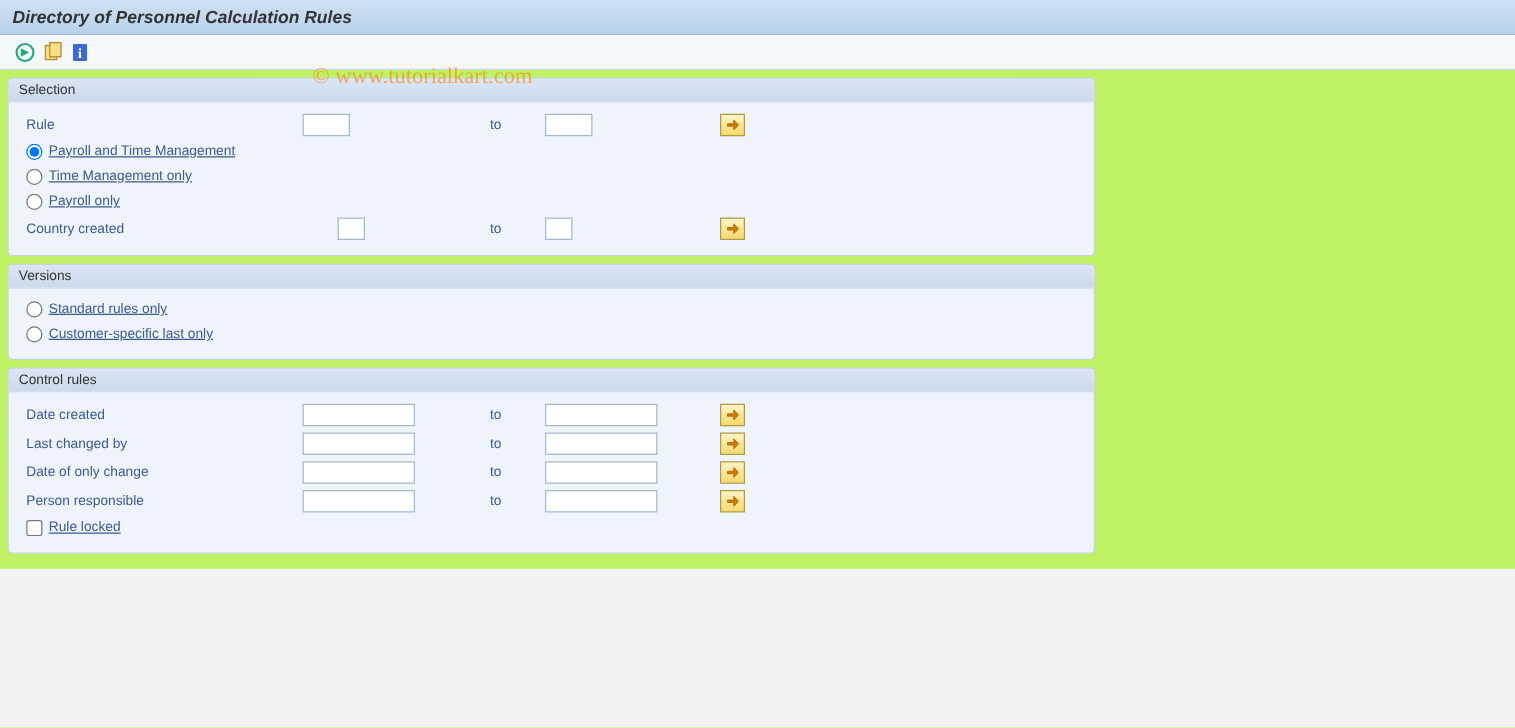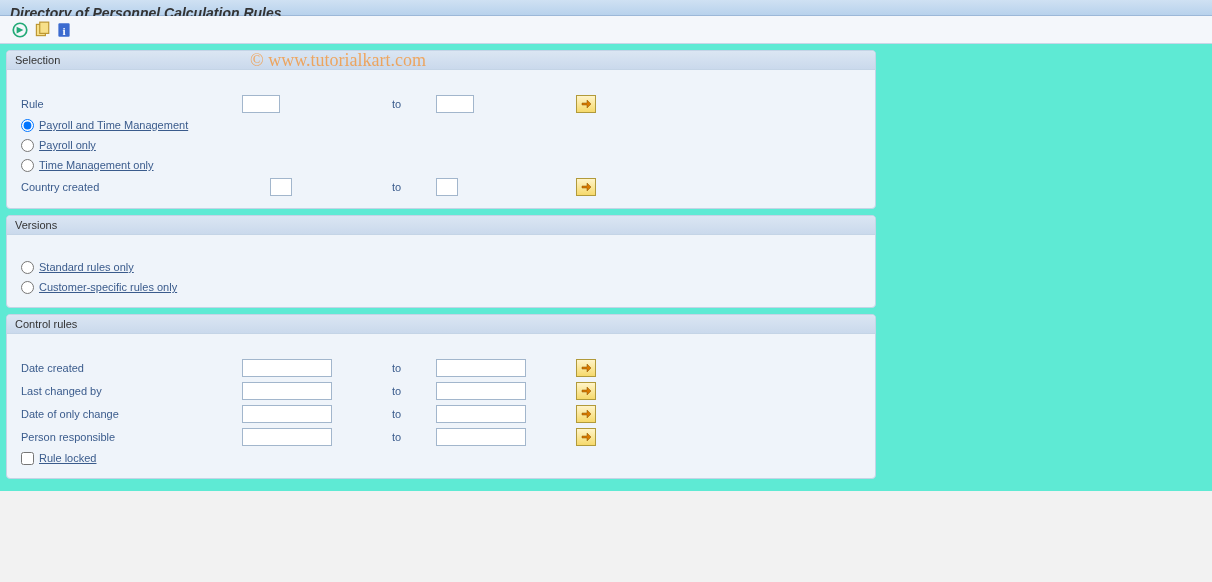--- a/index.html
+++ b/index.html
@@ -7,21 +7,21 @@
       font-family: Arial, Helvetica, sans-serif;
       font-size: 12px;
       background: #f2f2f2;
       width: 1212px;
       height: 582px;
       overflow: hidden;
       position: relative;
     }
     .title-bar {
       background: linear-gradient(to bottom, #cfe1f3 0%, #b8d2ec 100%);
-      height: 16px;
+      height: 28px;
       border-bottom: 1px solid #9cb8d8;
       padding: 5px 10px;
       font-style: italic;
       font-weight: bold;
       font-size: 14px;
       color: #333;
     }
     .toolbar {
       background: #f4f7fb;
       height: 28px;
@@ -48,39 +48,39 @@
       top: 50px;
       font-family: Georgia, serif;
       font-size: 18px;
       color: #ff7f00;
       opacity: 0.6;
       pointer-events: none;
       z-index: 10;
     }
     .page {
       padding: 6px;
-      background: #5eead4;
+      background: #bef264;
     }
     .group {
       background: #eff4fa;
       border: 1px solid #c4d4e6;
       border-radius: 4px;
       margin-bottom: 6px;
       width: 870px;
     }
     .group-header {
       font-size: 11px;
       color: #333;
       padding: 3px 8px;
       background: linear-gradient(to bottom, #dbe6f3, #cad9ec);
       border-bottom: 1px solid #c4d4e6;
       border-radius: 4px 4px 0 0;
     }
     .group-body {
-      padding: 22px 10px 10px;
+      padding: 6px 10px 10px;
     }
     .row {
       display: flex;
       align-items: center;
       height: 22px;
       margin-top: 1px;
     }
     .label {
       width: 225px;
       color: #3a5b8c;
@@ -181,25 +181,25 @@
               <path d="M1 4 L6 4 L6 1 L10 5 L6 9 L6 6 L1 6 Z" fill="#d97a00" stroke="#8a5200" stroke-width="0.5"></path>
             </svg>
         </span>
       </div>
       <div class="radio-row">
         <input type="radio" name="sel" checked="" style="">
         <span>Payroll and Time Management</span>
       </div>
       <div class="radio-row">
         <input type="radio" name="sel" style="">
+        <span>Time Management only</span>
+      </div>
+      <div class="radio-row">
+        <input type="radio" name="sel" style="">
         <span>Payroll only</span>
-      </div>
-      <div class="radio-row">
-        <input type="radio" name="sel" style="">
-        <span>Time Management only</span>
       </div>
       <div class="row">
         <div class="label">Country created</div>
         <div class="col-from">
             <input class="input-sm cg-from" style="width: 22px;" value="">
           </div>
         <div class="col-to-label">to</div>
         <div class="col-to-input">
             <input class="input-sm" style="width: 22px;" value="">
           </div>
@@ -214,21 +214,21 @@
 
   <div class="group">
     <div class="group-header">Versions</div>
     <div class="group-body">
       <div class="radio-row">
         <input type="radio" name="ver" style="">
         <span>Standard rules only</span>
       </div>
       <div class="radio-row">
         <input type="radio" name="ver" style="">
-        <span>Customer-specific rules only</span>
+        <span>Customer-specific last only</span>
       </div>
     </div>
   </div>
 
   <div class="group">
     <div class="group-header">Control rules</div>
     <div class="group-body">
       <div class="row">
         <div class="label">Date created</div>
         <div class="col-from">

